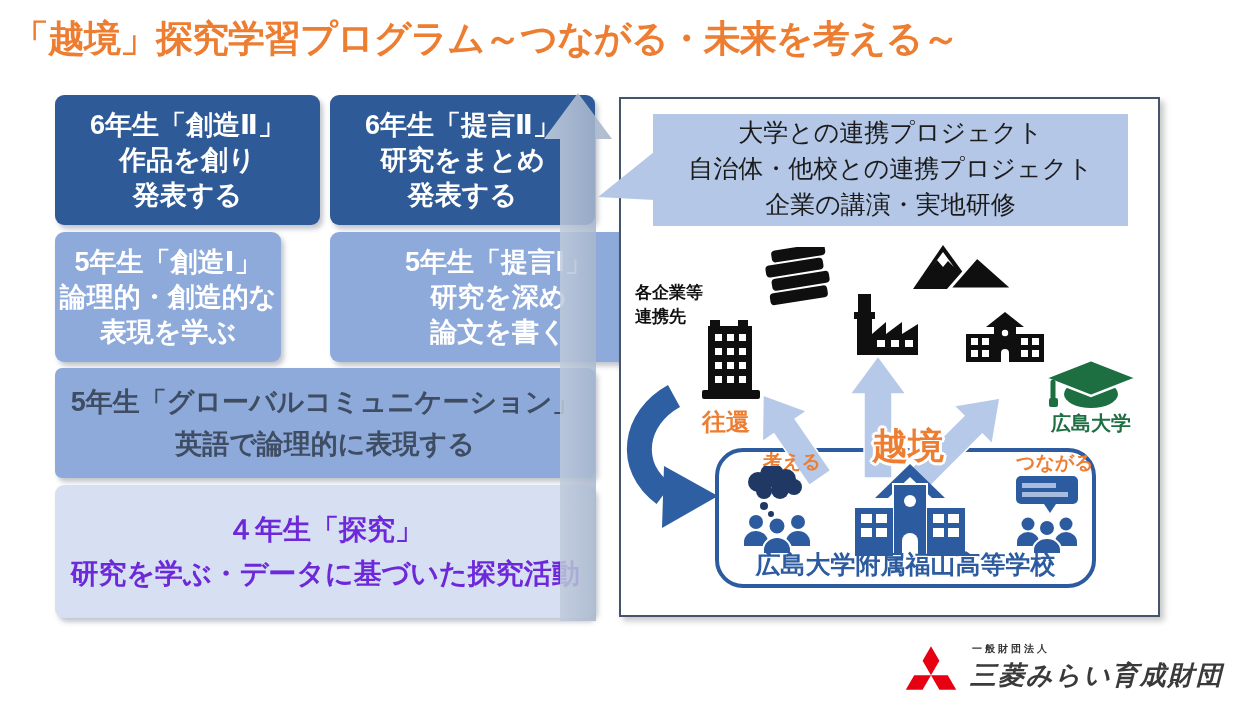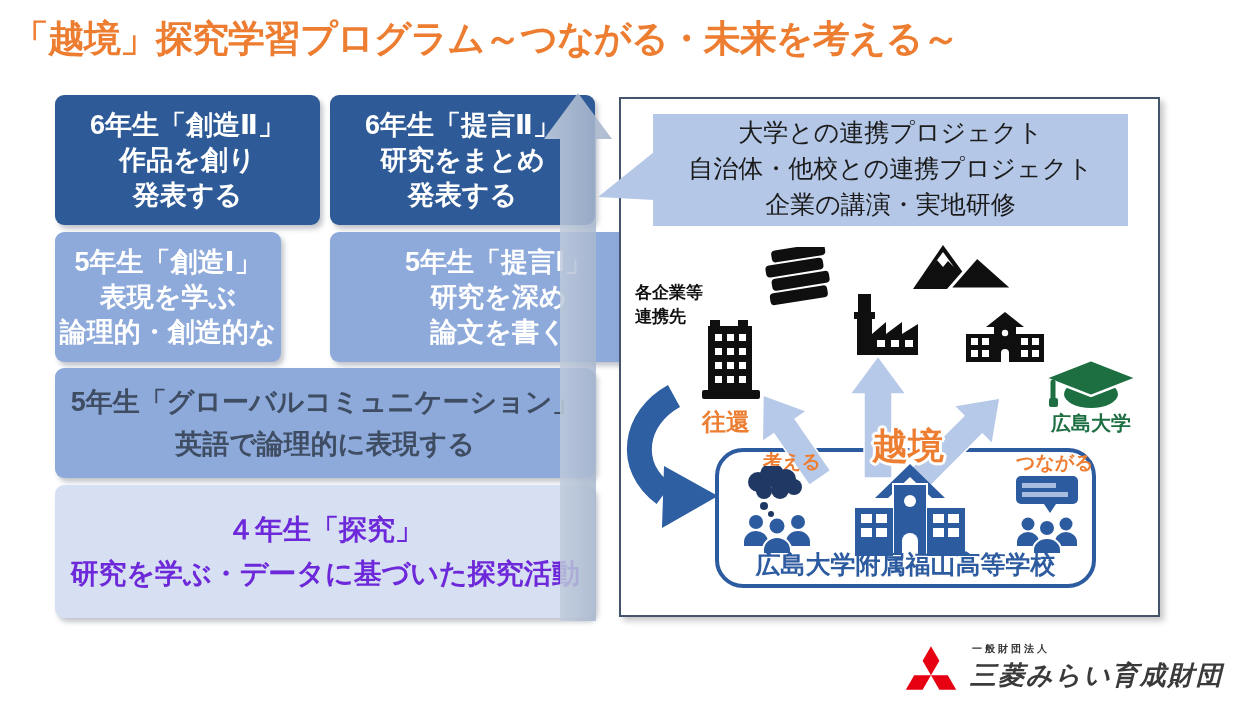--- a/index.html
+++ b/index.html
@@ -72,29 +72,29 @@
     <div class="bl">作品を創り</div>
     <div class="bl">発表する</div>
   </div>
   <div class="abs gbox dark r12" style="left:330px;top:95px;width:265px;height:130px;">
     <div class="bl">6年生「提言Ⅱ」</div>
     <div class="bl">研究をまとめ</div>
     <div class="bl">発表する</div>
   </div>
   <div class="abs gbox mid r12" style="left:55px;top:232px;width:226px;height:130px;text-align:center;">
     <div class="bl">5年生「創造Ⅰ」</div>
+    <div class="bl">論理的・創造的な</div>
     <div class="bl">表現を学ぶ</div>
-    <div class="bl">論理的・創造的な</div>
   </div>
   <div class="abs gbox mid r12" style="left:330px;top:232px;width:265px;height:130px;padding-left:36px;">
     <div class="bl">5年生「提言Ⅰ」</div>
     <div class="bl">研究を深め</div>
     <div class="bl">論文を書く</div>
   </div>
-  <div class="abs gbox mid2 r3" style="left:55px;top:368px;width:540px;height:110px;">
+  <div class="abs gbox mid2 r3" style="left:55px;top:368px;width:540px;height:110px;border-radius:7px;">
     <div class="bl">5年生「グローバルコミュニケーション」</div>
     <div class="bl">英語で論理的に表現する</div>
   </div>
   <div class="abs gbox pale r4" style="left:55px;top:485px;width:540px;height:133px;">
     <div class="bl">４年生「探究」</div>
     <div class="bl">研究を学ぶ・データに基づいた探究活動</div>
   </div>
 
   <svg class="abs z10" style="left:528px;top:85px;" width="104" height="540" viewBox="0 0 104 540">
     <defs>

